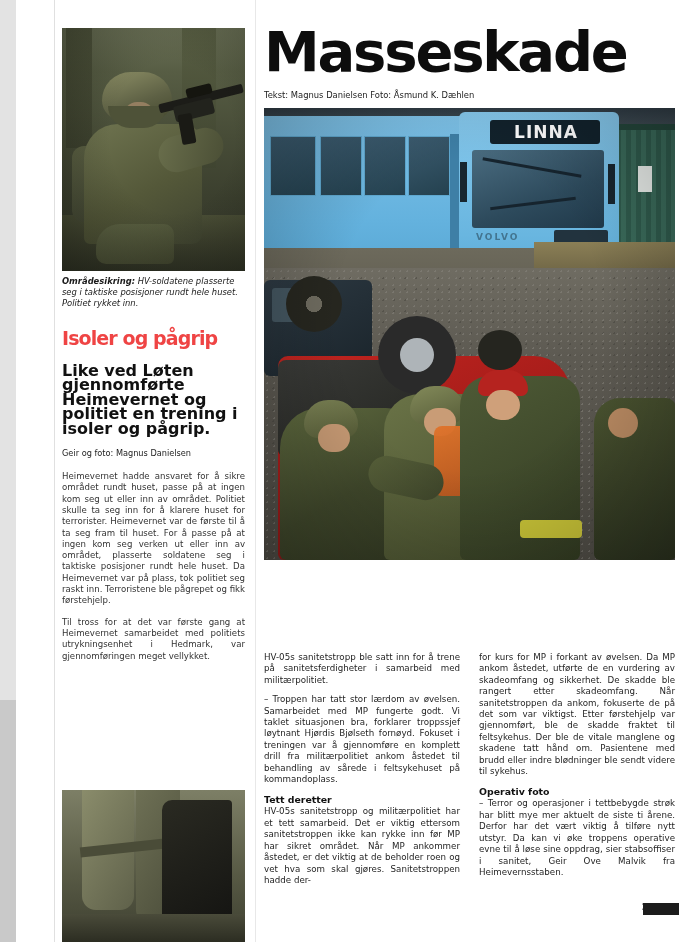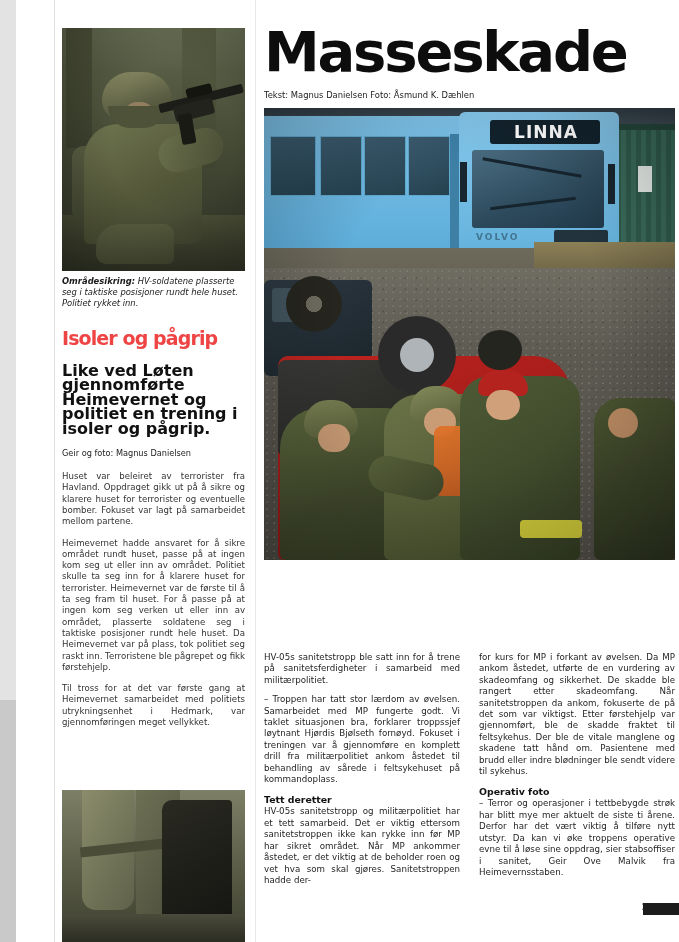--- a/index.html
+++ b/index.html
@@ -211,21 +211,20 @@
       <b>Områdesikring:</b><span> HV-soldatene plasserte seg i taktiske posisjoner rundt hele huset. Politiet rykket inn.</span>
     </div>
 
     <div class="hl-isoler">Isoler og pågrip</div>
 
     <div class="standfirst">Like ved Løten gjennomførte Heimevernet og politiet en trening i isoler og pågrip.</div>
 
     <div class="byline-l">Geir og foto: Magnus Danielsen</div>
 
     <div class="body-l">
-      <p>Huset var beleiret av terrorister fra Havland. Oppdraget gikk ut på å sikre og klarere huset for terrorister og eventuelle bomber. Fokuset var lagt på samarbeidet mellom partene.</p>
       <p>Heimevernet hadde ansvaret for å sikre området rundt huset, passe på at ingen kom seg ut eller inn av området. Politiet skulle ta seg inn for å klarere huset for terrorister. Heimevernet var de første til å ta seg fram til huset. For å passe på at ingen kom seg verken ut eller inn av området, plasserte soldatene seg i taktiske posisjoner rundt hele huset. Da Heimevernet var på plass, tok politiet seg raskt inn. Terroristene ble pågrepet og fikk førstehjelp.</p>
       <p>Til tross for at det var første gang at Heimevernet samarbeidet med politiets utrykningsenhet i Hedmark, var gjennomføringen meget vellykket.</p>
     </div>
   </div>
 
   <div class="photo photo-boots">
     <div class="sk bt-bg"></div>
     <div class="sk bt-leg"></div>
     <div class="sk bt-leg2"></div>
     <div class="sk bt-strap"></div>

